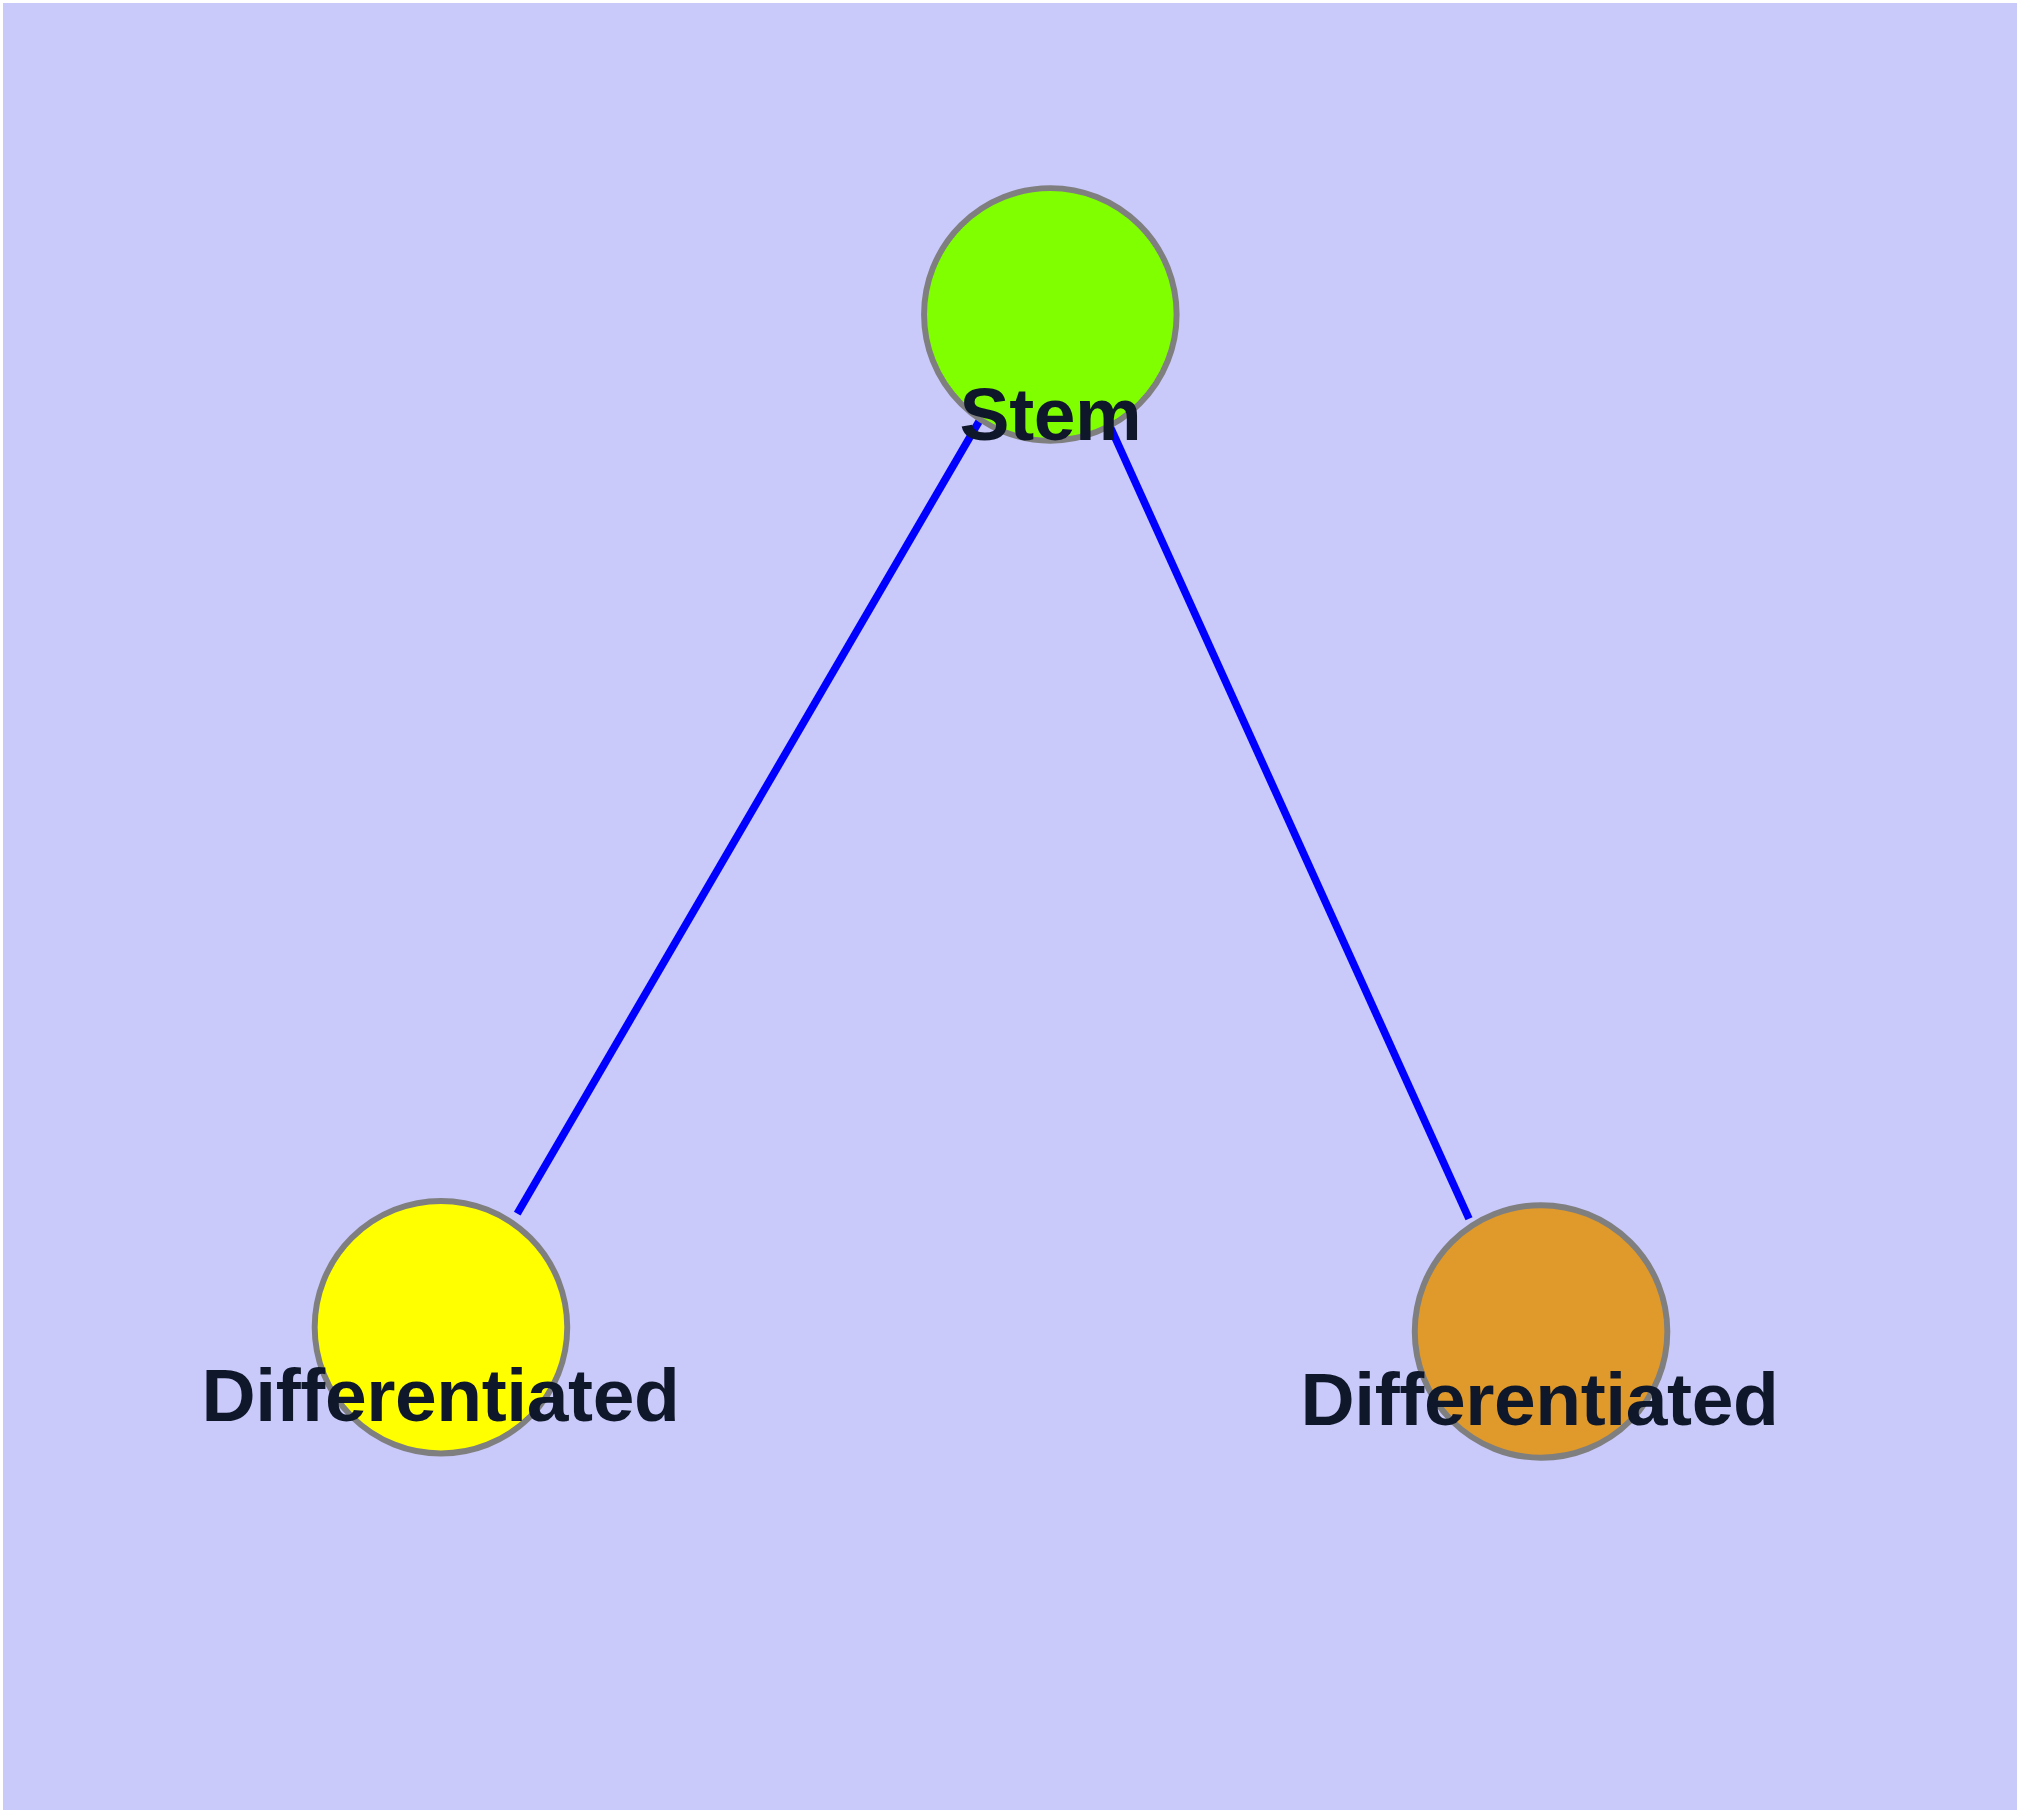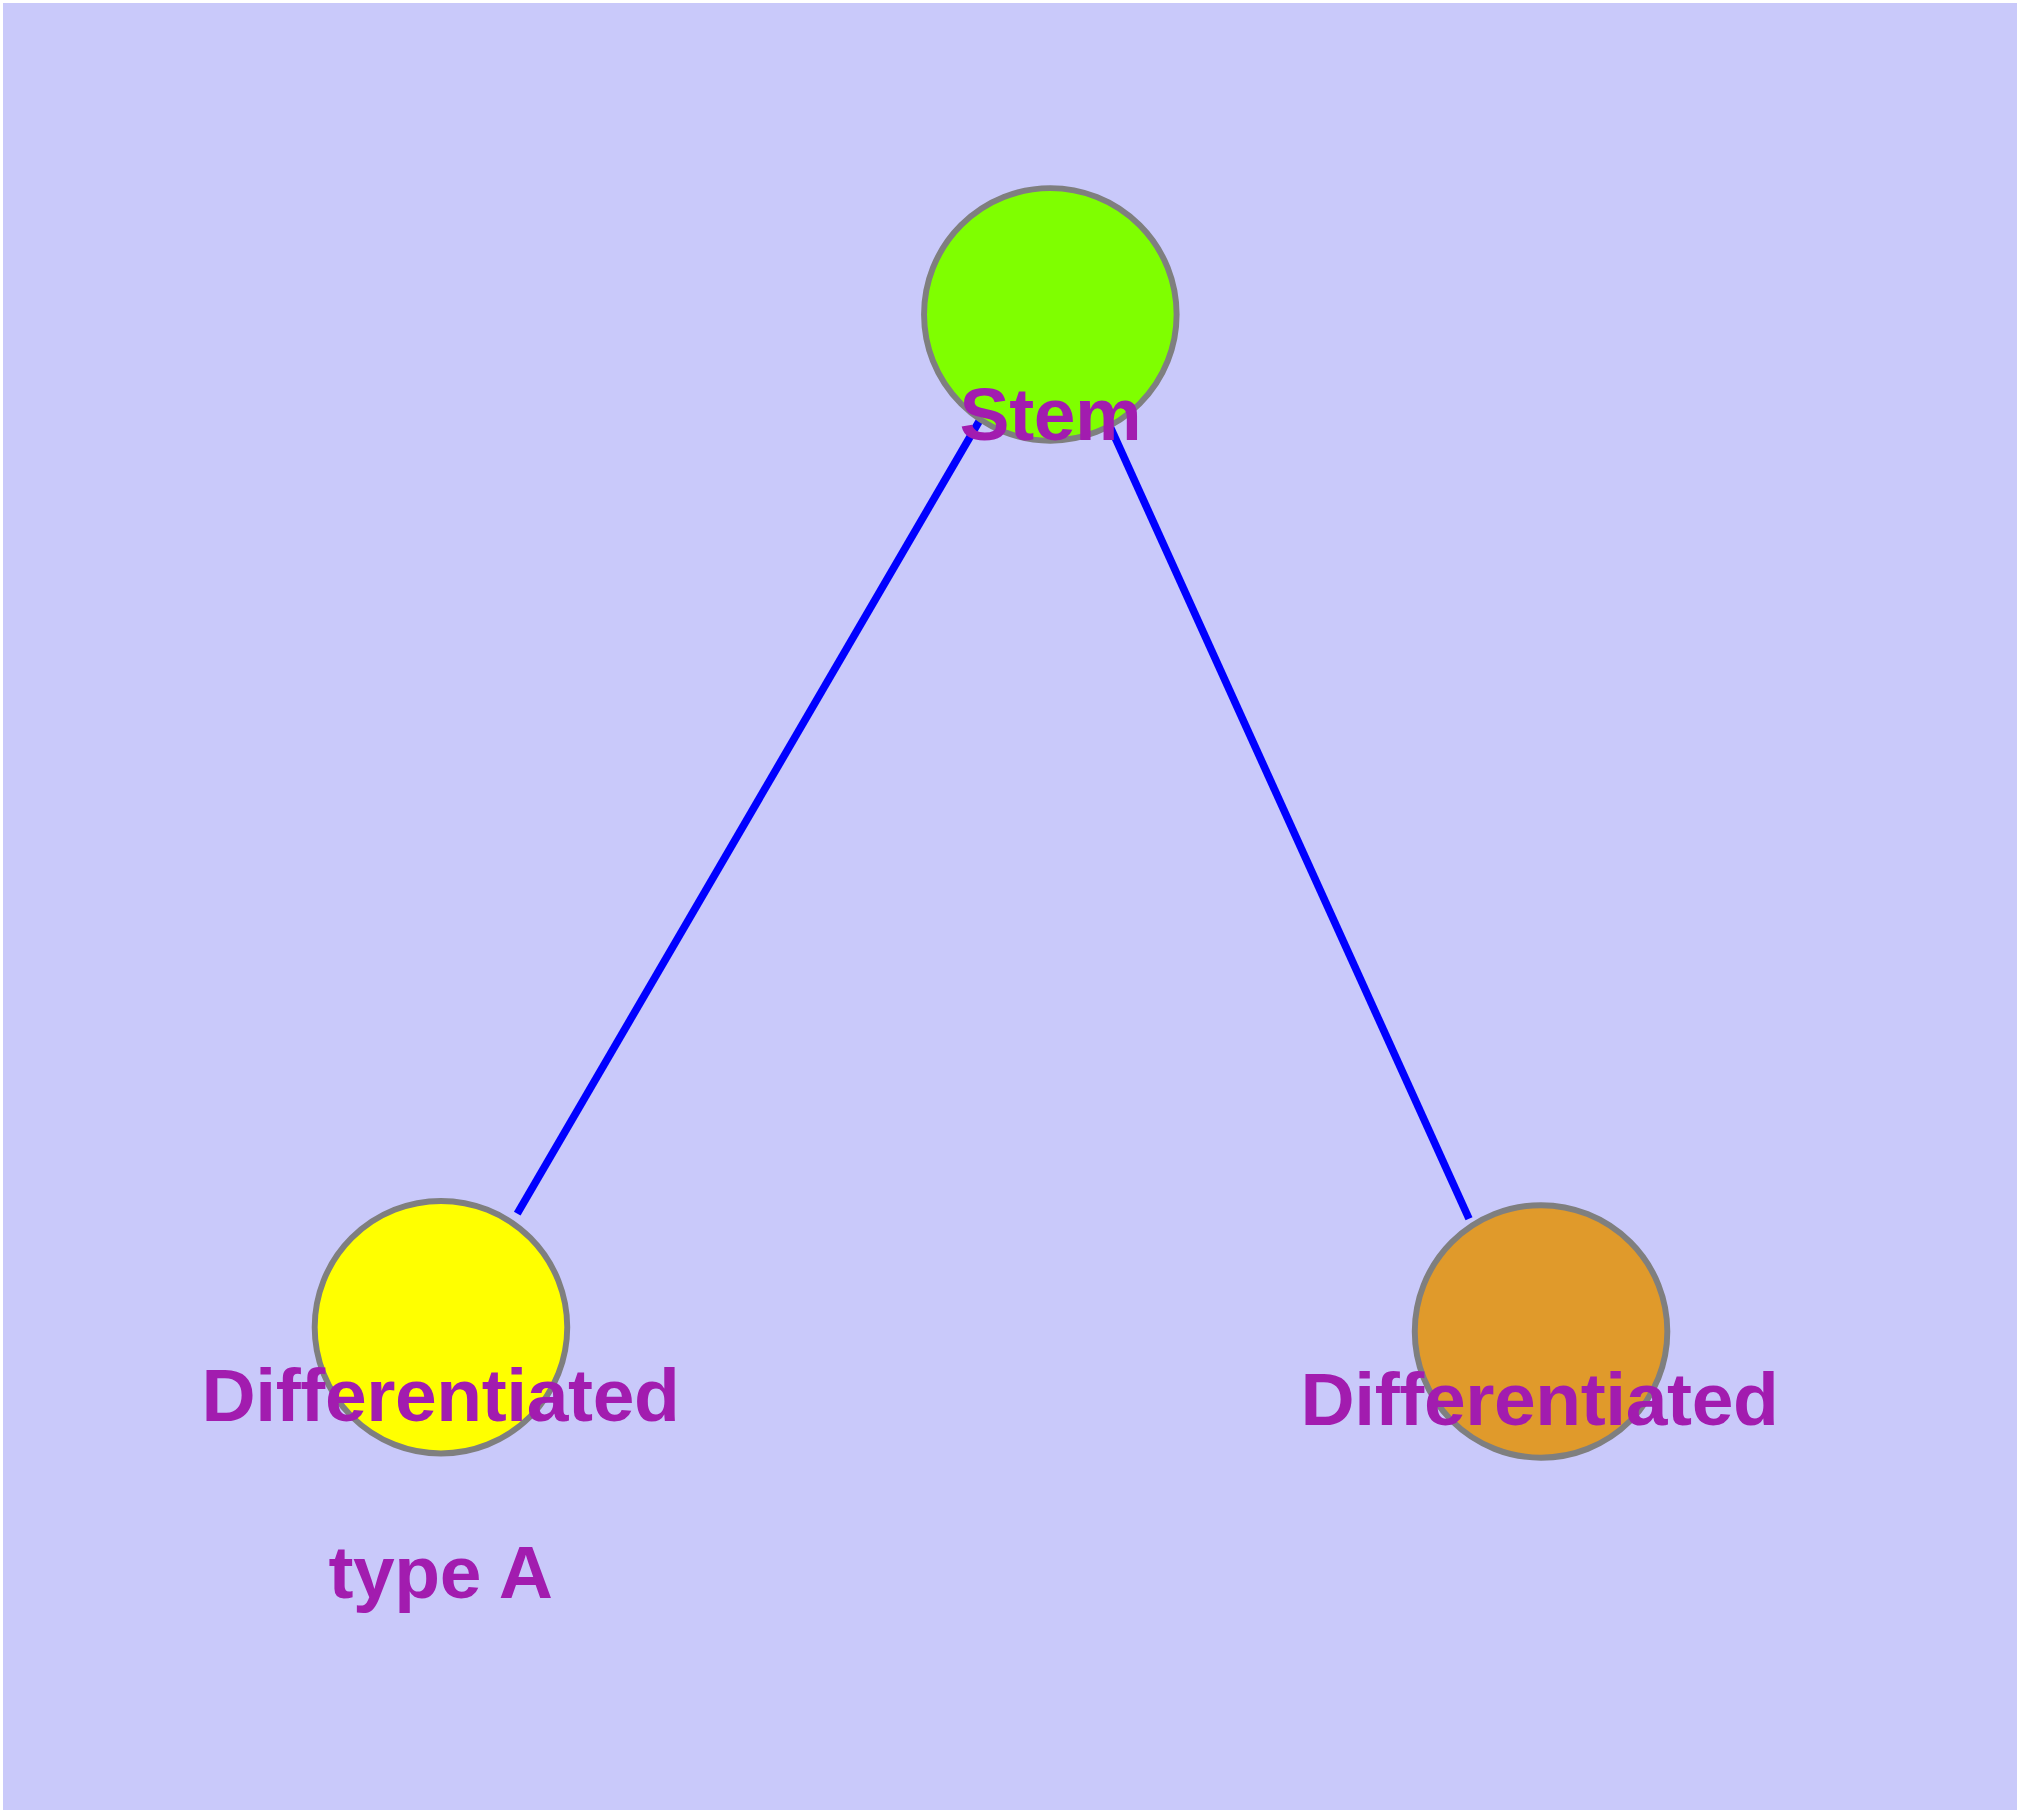--- a/index.html
+++ b/index.html
@@ -35,21 +35,21 @@
     stroke-width: 9;
     fill: none;
     stroke-linecap: butt;
   }
   .node-circle {
     stroke: #7f7f7f;
     stroke-width: 7;
   }
   .node-label {
     position: absolute;
-    color: #a21caf;
+    color: #0f172a;
     font-weight: bold;
     font-size: 75px;
     line-height: 59px;
     text-align: center;
     white-space: pre;
     letter-spacing: -0.4px;
     pointer-events: none;
   }
   .node-label span {
     display: block;
@@ -88,21 +88,20 @@
       <circle class="node-circle" cx="1239" cy="371" r="149" fill="#7fff00"></circle>
     </g>
   </svg>
 
   <div class="node-label" id="label-stem">
     <span>Stem</span>
   </div>
 
   <div class="node-label" id="label-type-a">
     <span>Differentiated</span>
-    <span>type A</span>
   </div>
 
   <div class="node-label" id="label-type-b">
     <span>Differentiated</span>
   </div>
 
 </div>
 
 
 </body></html>

